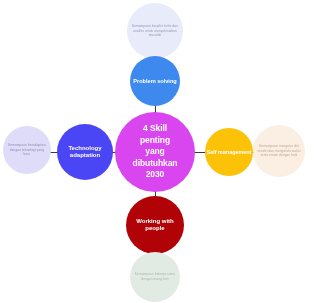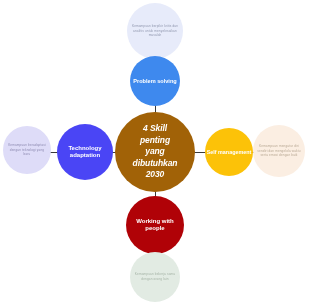--- a/index.html
+++ b/index.html
@@ -42,23 +42,22 @@
     line-height: 1.25;
     white-space: pre-line;
   }
 
   
   .hub {
     width: 80px;
     height: 80px;
     left: 115px;
     top: 112px;
-    background: #a16207;
+    background: #d946ef;
     z-index: 3;
-    font-style: italic;
   }
   .hub .node-label {
     color: #ffffff;
     font-size: 8.5px;
     font-weight: bold;
     line-height: 1.35;
     letter-spacing: -0.1px;
   }
 
   

